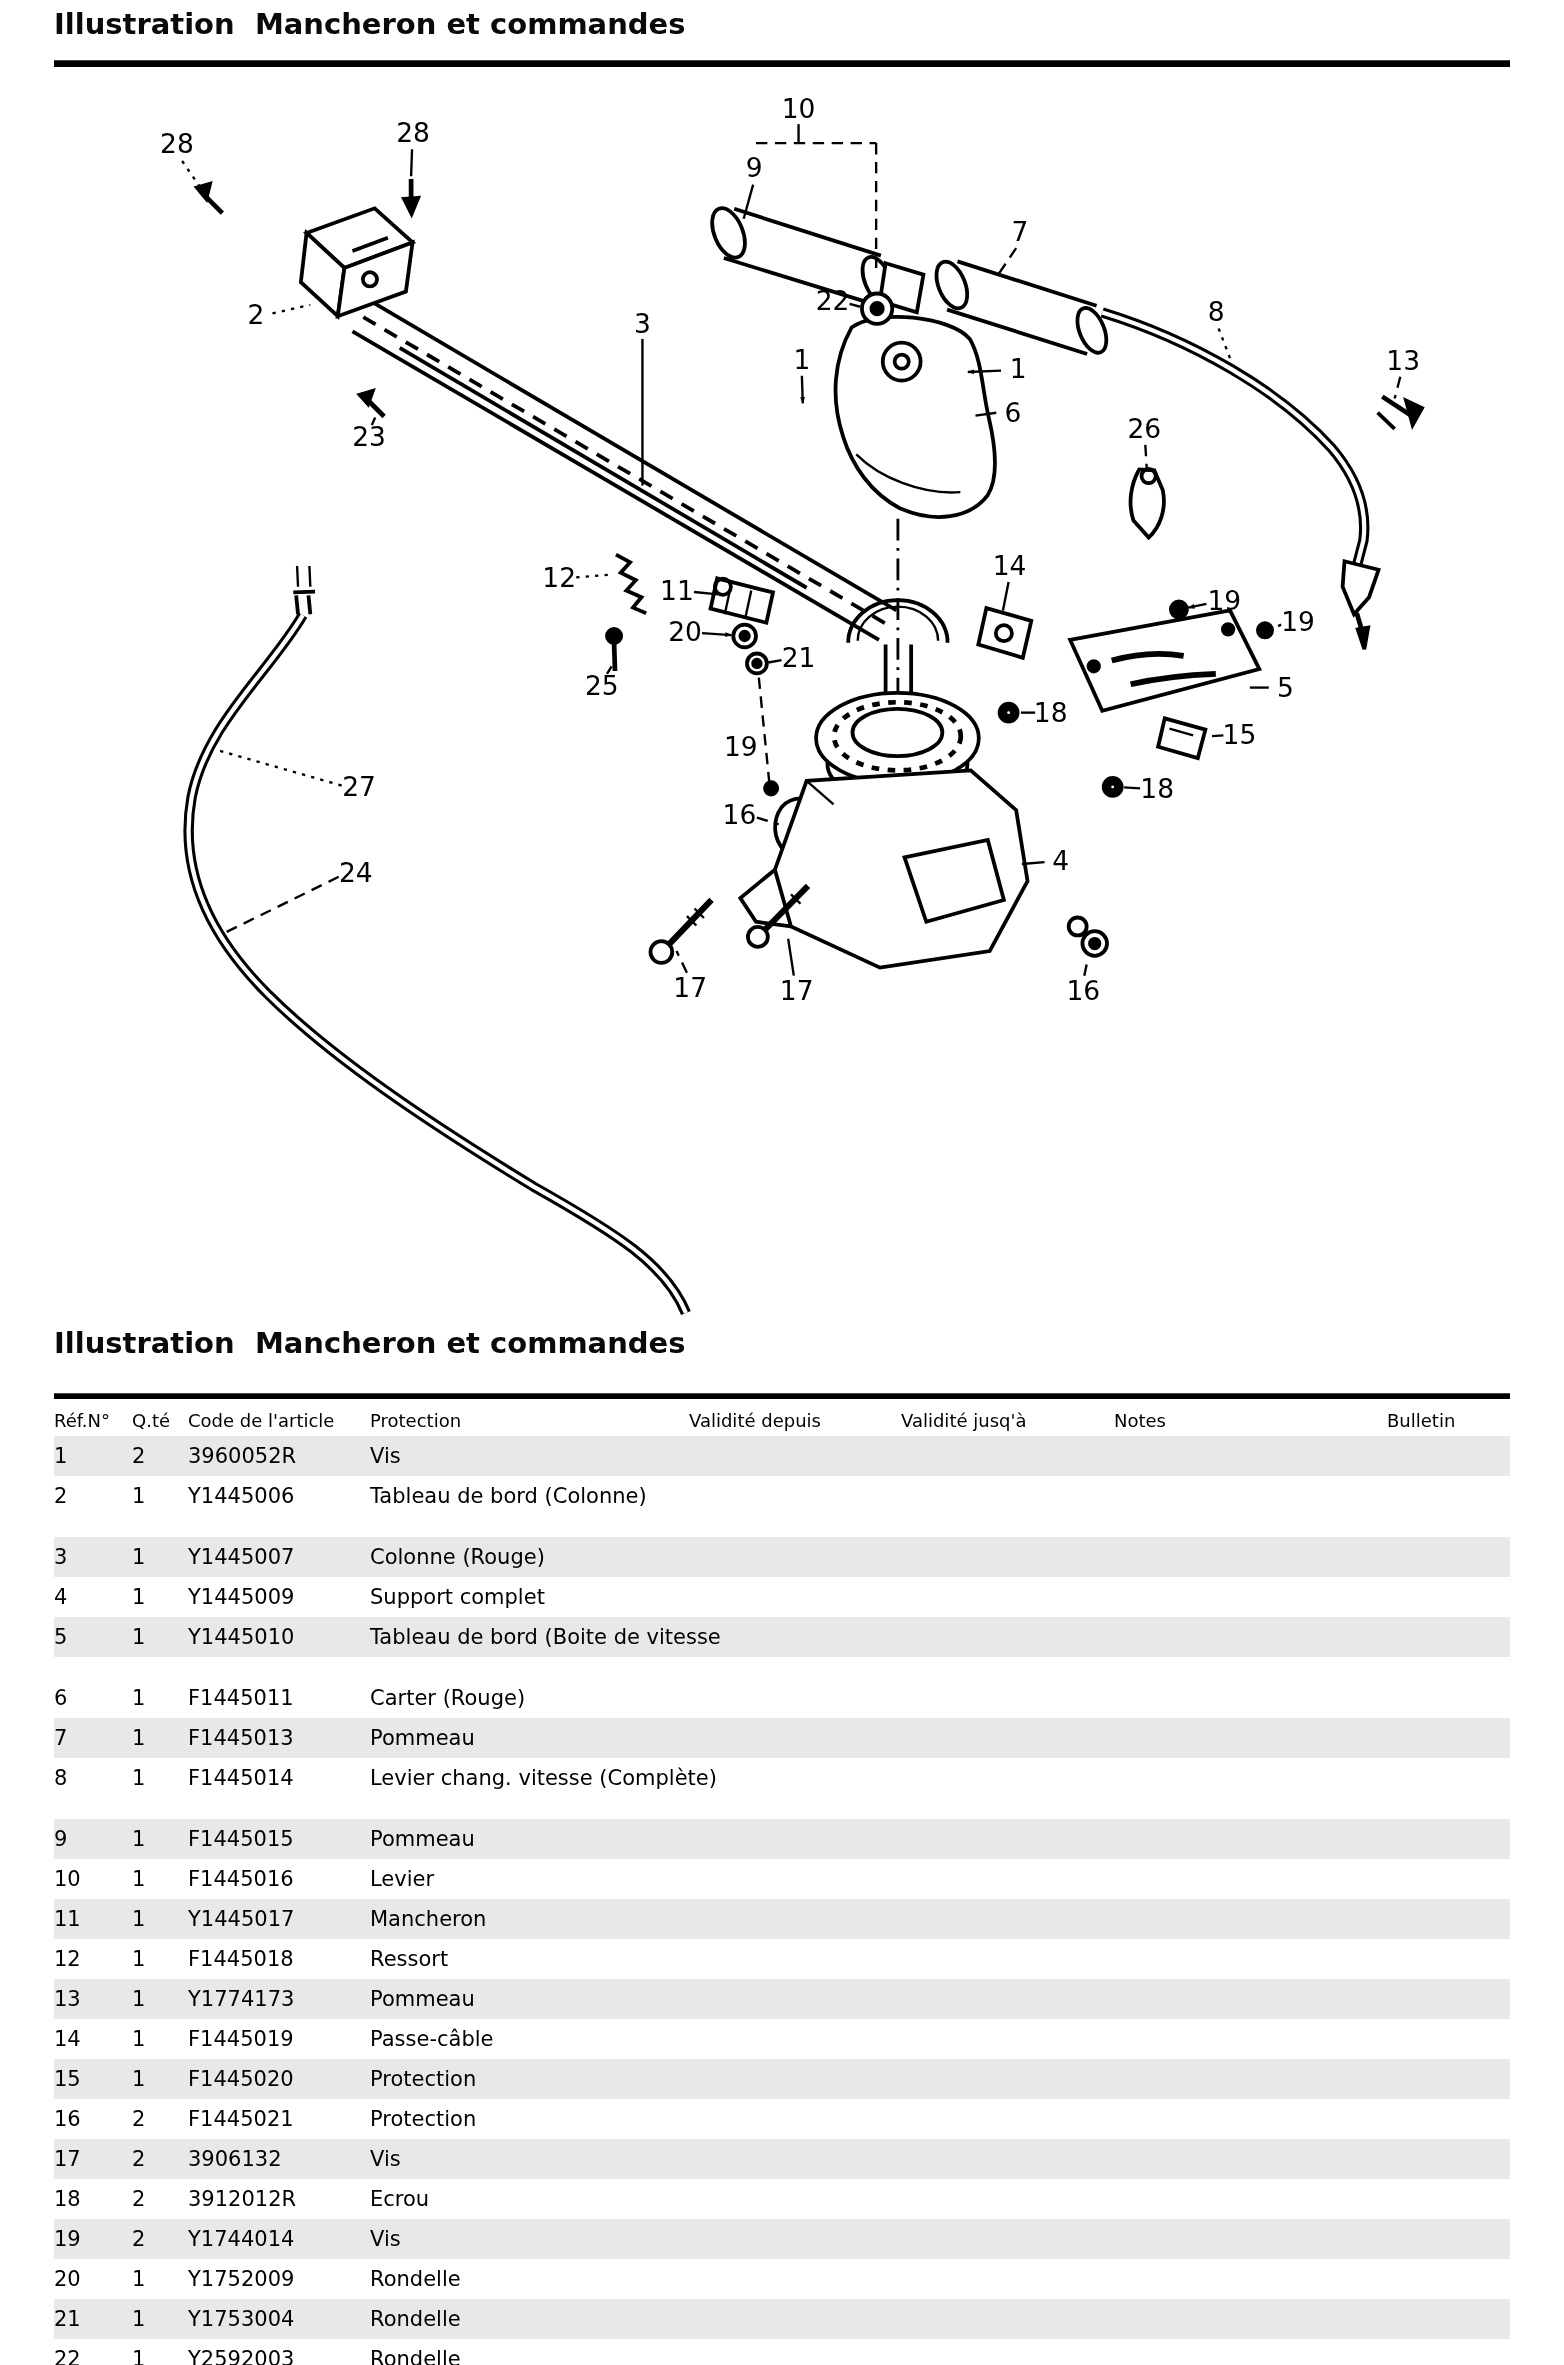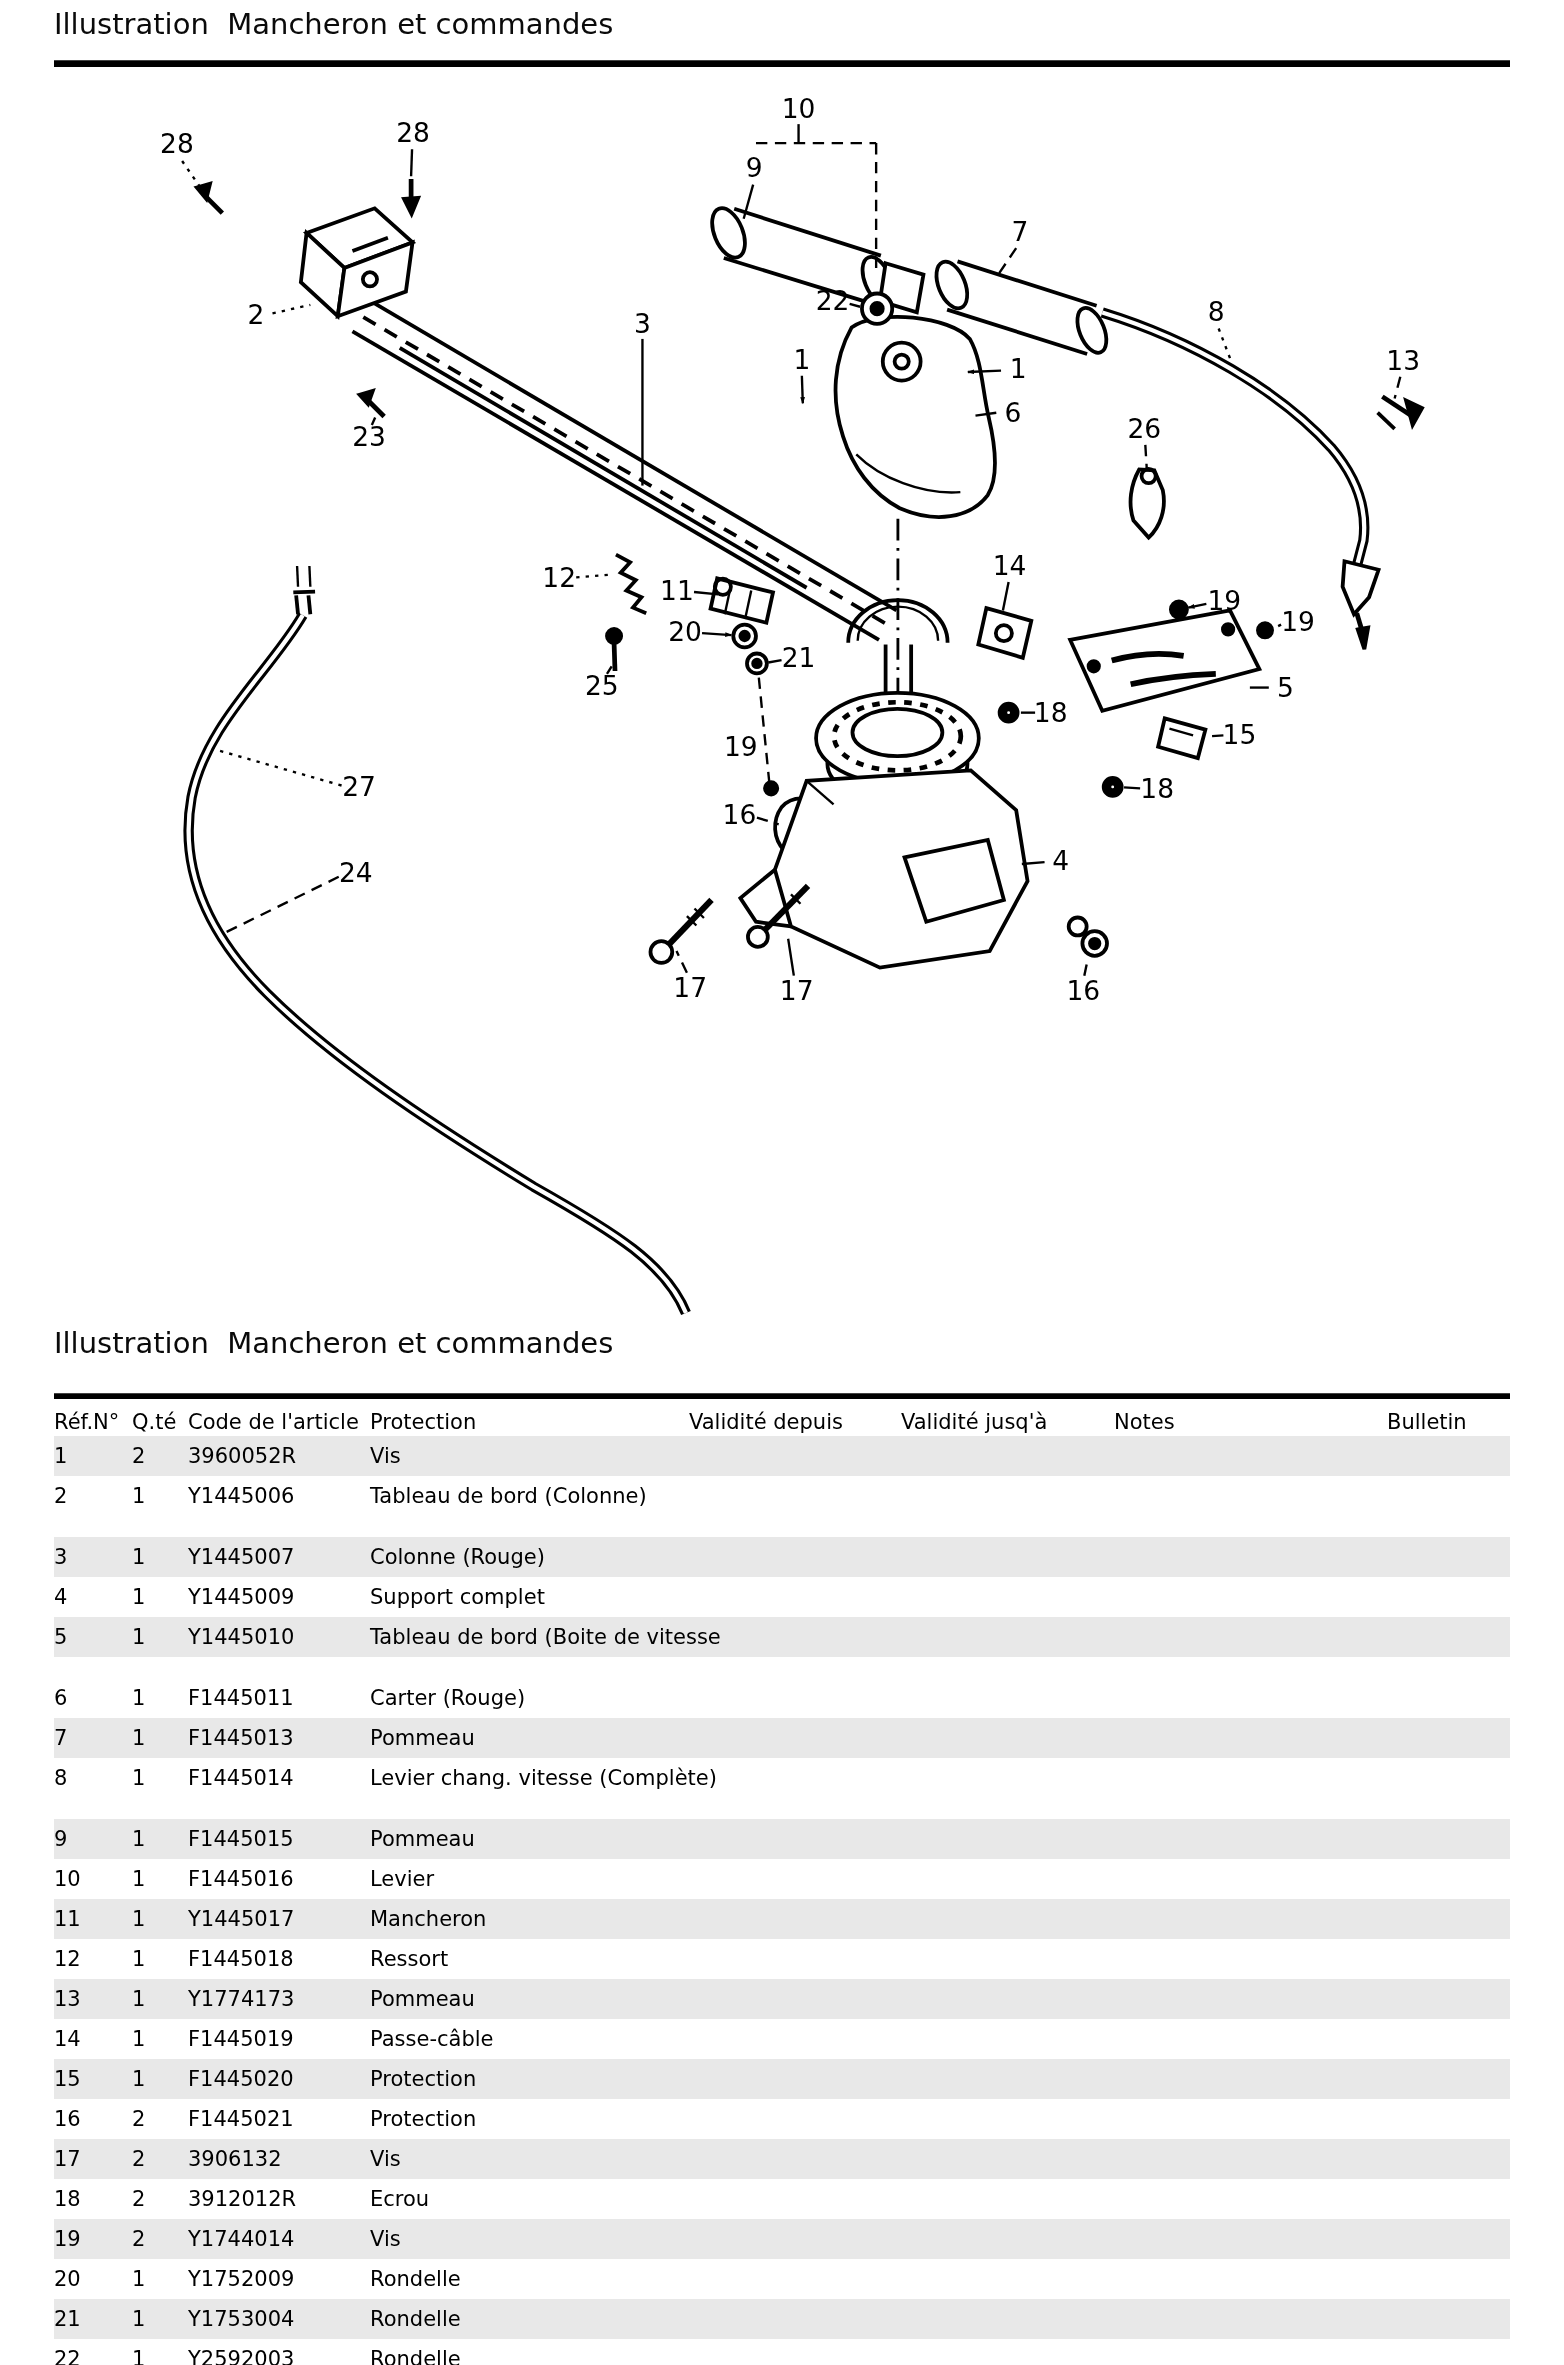--- a/index.html
+++ b/index.html
@@ -1,17 +1,17 @@
 <!DOCTYPE html>
 <html style="font-size:7.6px"><head>
 <meta charset="utf-8">
 <style>
   html,body{margin:0;padding:0;background:#fff;}
   body{width:1564px;height:2612px;position:relative;font-family:"DejaVu Sans",sans-serif;color:#000;overflow:hidden;}
-  .title{position:absolute;left:54px;font-size:29px;font-weight:400;white-space:pre;color:#0a0a0a;}
+  .title{position:absolute;left:54px;font-size:29px;font-weight:700;white-space:pre;color:#0a0a0a;}
   #title-top{top:6.6px;}
   #title-table{top:1326px;}
   .rule{position:absolute;left:54px;width:1456px;background:#000;}
   #rule-top{top:60px;height:5.7px;border-top:1.4px solid #444;}
   #rule-table{top:1393px;height:4.7px;border-top:1.4px solid #444;}
   #diagram-wrap{position:absolute;left:0;top:0;width:1564px;height:1325px;}
   svg{display:block;}
   .art path,.art line,.art circle,.art ellipse,.art polyline{stroke:#000;stroke-width:8;fill:none;stroke-linecap:butt;}
   .art .fb{fill:#000;}
   .art .fw{fill:#fff;}
@@ -23,21 +23,21 @@
   .art .thin{stroke-width:5;}
   .art .w10{stroke-width:10;}
   .art .w12{stroke-width:13;}
   .art .slot{stroke-width:12;}
   .leader{stroke:#000;stroke-width:5;fill:none;}
   .leader.dashed{stroke-dasharray:24 16;}
   .leader.dotted{stroke-dasharray:7 13;}
   .callout{font-family:"DejaVu Sans",sans-serif;font-size:56px;fill:#000;text-anchor:middle;}
   #table-head{position:absolute;left:54px;top:1410px;width:1456px;display:grid;
     grid-template-columns:78px 56px 182px 319px 212px 213px 273px 123px;
-    font-size:21px;white-space:nowrap;}
+    font-size:18px;white-space:nowrap;}
   #table-body{position:absolute;left:54px;top:1436px;width:1456px;}
   .prow{display:grid;grid-template-columns:78px 56px 182px 319px 212px 213px 273px 123px;
     height:40px;line-height:40px;font-size:21px;white-space:nowrap;}
   .prow.shade{background:#e8e8e8;}
   .prow.gap{margin-top:21px;}
   .cell{overflow:visible;}
 </style>
 </head>
 <body>
 

